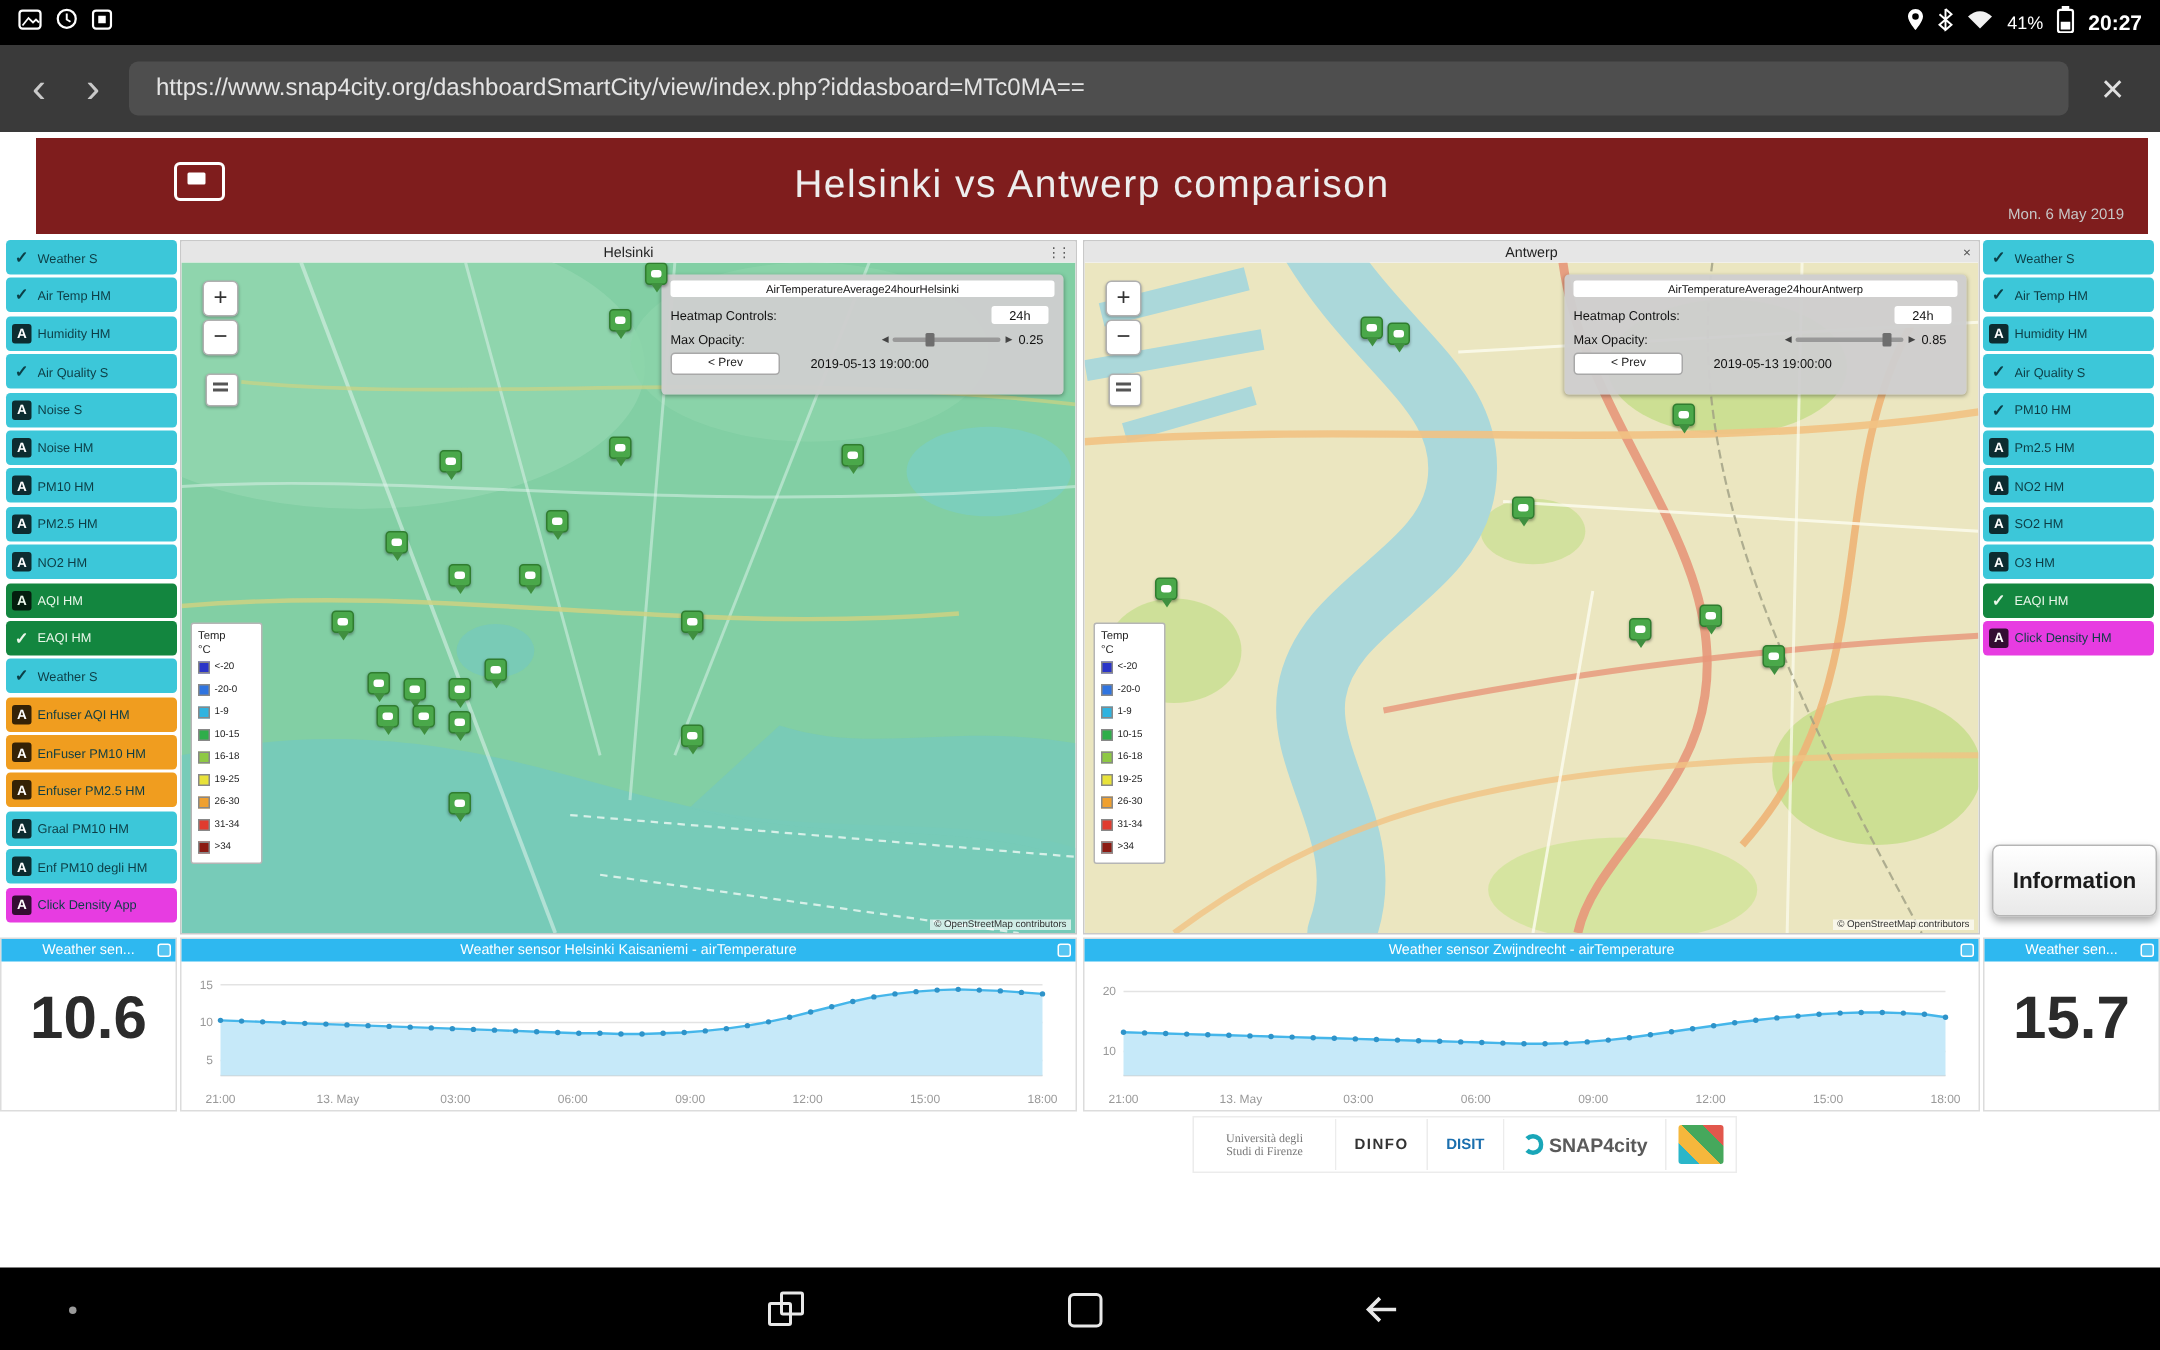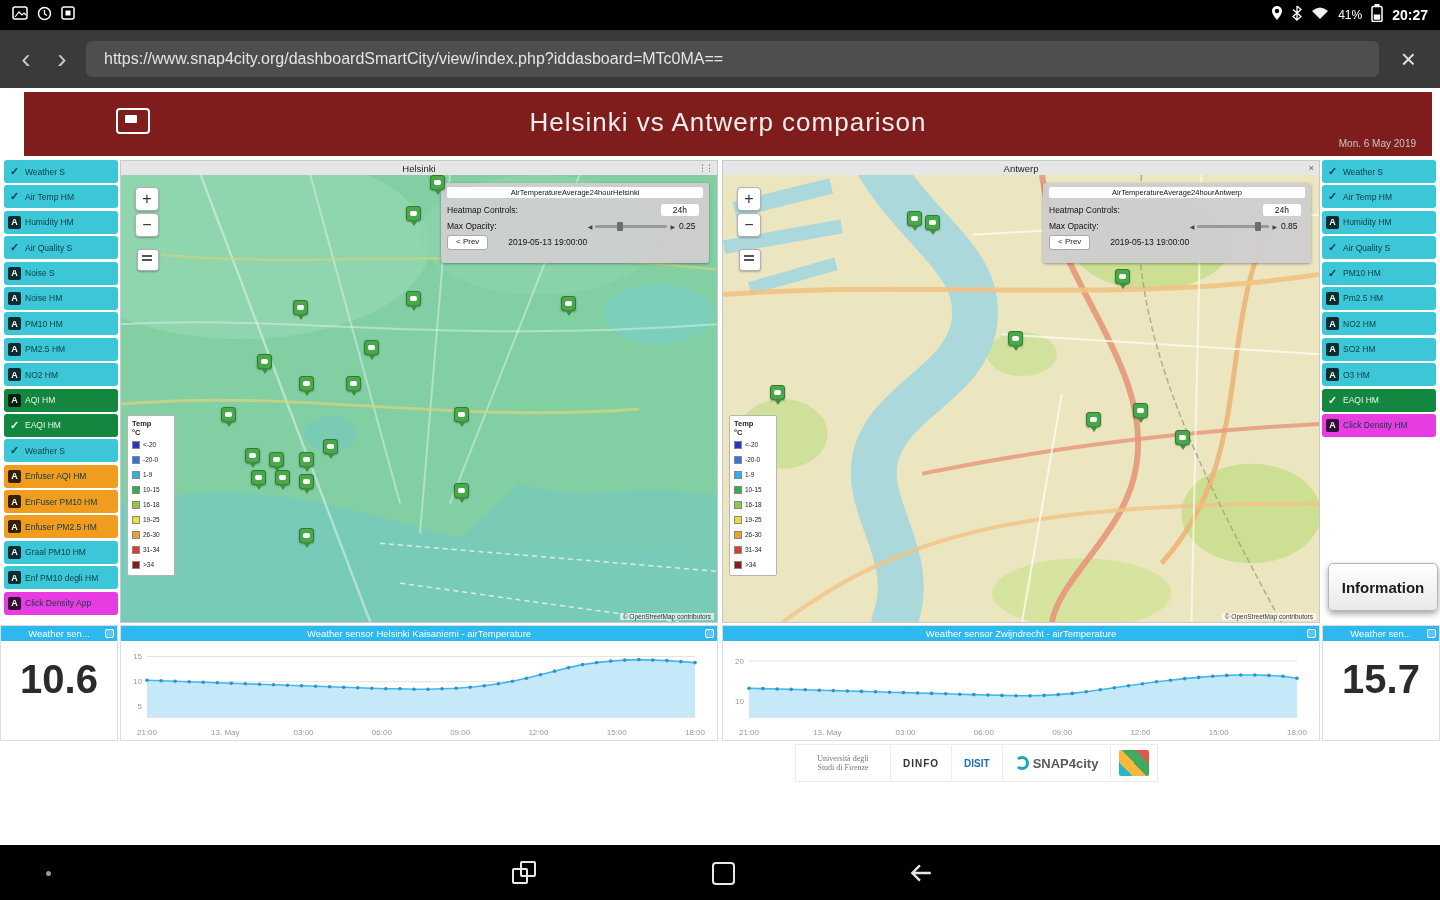--- a/index.html
+++ b/index.html
@@ -53,25 +53,25 @@
 
   .hm-panel{position:absolute;right:8px;top:8px;width:268px;height:80px;background:rgba(206,206,206,0.96);border-radius:3px;box-shadow:0 1px 3px rgba(0,0,0,.35);padding:4px 6px;box-sizing:border-box;font-size:8.5px;color:#111}
   .hm-name{background:#fff;border-radius:2px;text-align:center;font-size:7.5px;height:11px;line-height:11px;margin-bottom:4px;overflow:hidden;white-space:nowrap}
   .hm-row{display:flex;align-items:center;height:16px;gap:4px}
   .hm-box{background:#fff;border-radius:2px;padding:0 12px;height:12px;line-height:12px;margin-left:auto;margin-right:4px}
   .hm-slider{display:flex;align-items:center;gap:3px;margin-left:auto}
   .hm-arrow{font-size:6px;color:#444}
   .hm-track{width:72px;height:3px;background:#999;border-radius:2px;position:relative}
   .hm-handle{position:absolute;top:-3px;width:6px;height:9px;background:#6e6e6e;border-radius:1px}
   .hm-val{width:24px;text-align:left}
-  .hm-btn{background:#fff;border:1px solid #a8a8a8;border-radius:3px;height:13px;line-height:12px;padding:0 8px;font-size:8px;color:#222}
+  .hm-btn{background:#fff;border:1px solid #a8a8a8;border-radius:3px;height:13px;line-height:12px;padding:0 24px;font-size:8px;color:#222}
   .hm-ts{margin-left:16px;font-size:8.5px;color:#111}
 
   .legend{position:absolute;left:6px;top:240px;width:48px;background:#fff;border:1px solid #b5b5b5;border-radius:2px;padding:3px 4px;box-sizing:border-box}
-  .lg-title{font-size:7.5px;font-weight:bold;color:#222;line-height:9px}
+  .lg-title{font-size:7.5px;font-weight:normal;color:#222;line-height:9px}
   .lg-row{display:flex;align-items:center;gap:3px;height:15px}
   .lg-sw{width:8px;height:8px;border:1px solid #888;box-sizing:border-box;flex:0 0 auto}
   .lg-lb{font-size:6.5px;color:#222;white-space:nowrap}
 
   .attribution{position:absolute;right:3px;bottom:2px;font-size:6.5px;color:#333;background:rgba(255,255,255,0.65);padding:0 3px}
 
   .marker{position:absolute;width:15px;height:15px;margin-left:-7px;margin-top:-18px;background:#4aa84a;border:1px solid #2f7d2f;border-radius:3px;box-shadow:0 1px 2px rgba(0,0,0,.35);box-sizing:border-box}
   .marker::before{content:'';position:absolute;left:3px;top:4px;width:7px;height:5px;background:#fff;border-radius:2px}
   .marker::after{content:'';position:absolute;left:3px;top:13px;border:4px solid transparent;border-top:6px solid #3f8f3f}
 

